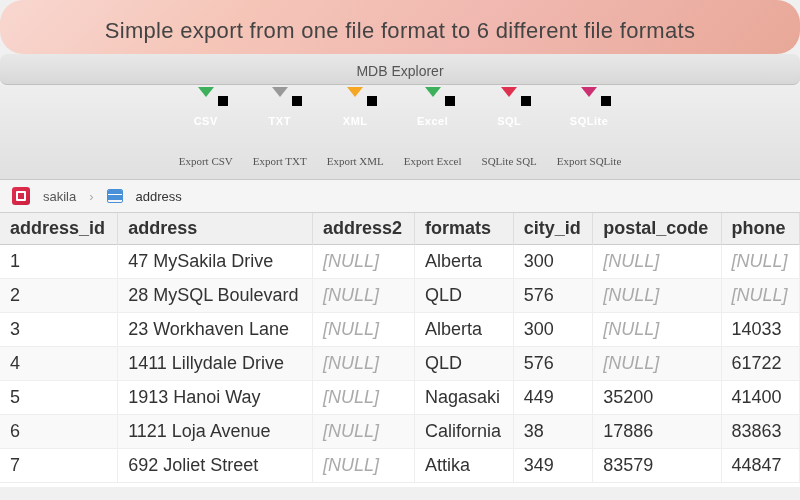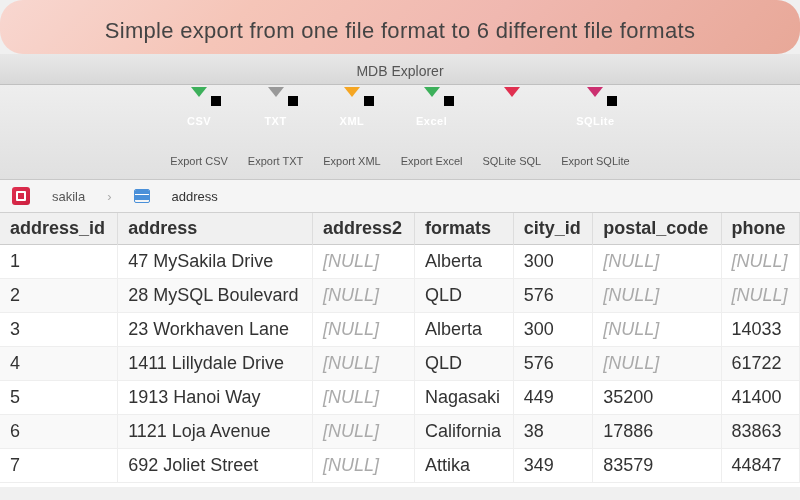--- a/index.html
+++ b/index.html
@@ -24,20 +24,21 @@
       color: #444;
       letter-spacing: 0.3px;
     }
 
     
     .app-title-bar {
       background: linear-gradient(180deg, #e8e8e8 0%, #d8d8d8 100%);
       text-align: center;
       padding: 8px 0 4px;
       border-bottom: 1px solid #c0c0c0;
+      border-radius: 7px;
     }
     .app-title-bar span {
       font-size: 14px;
       font-weight: 500;
       color: #555;
     }
 
     
     .export-toolbar {
       background: linear-gradient(180deg, #eeeeee 0%, #e0e0e0 100%);
@@ -111,30 +112,31 @@
     .arrow-txt { border-top-color: #999999; }
     .arrow-xml { border-top-color: #f5a623; }
     .arrow-excel { border-top-color: #3db05b; }
     .arrow-sql { border-top-color: #e03050; }
     .arrow-sqlite { border-top-color: #cc3070; }
 
     .export-btn-label {
       font-size: 11px;
       color: #555;
       font-weight: 400;
+      font-family: Liberation Serif, serif;
     }
 
     
     .breadcrumb-bar {
       background: #f5f5f5;
       border-bottom: 1px solid #d0d0d0;
       padding: 7px 12px;
       display: flex;
       align-items: center;
-      gap: 22px;
+      gap: 13px;
     }
     .breadcrumb-icon {
       width: 18px;
       height: 18px;
       background: linear-gradient(135deg, #e03050, #cc2040);
       border-radius: 3px;
       display: flex;
       align-items: center;
       justify-content: center;
       flex-shrink: 0;
@@ -266,20 +268,23 @@
         <div class="file-shape file-excel">
           <span class="file-label-text">Excel</span>
         </div>
       </div>
       <span class="export-btn-label">Export Excel</span>
     </div>
     <div class="export-btn">
       <div class="file-icon">
         <div class="arrow-overlay">
           <div class="arrow-down arrow-sql"></div>
+        </div>
+        <div class="file-shape file-sql">
+          <span class="file-label-text">SQL</span>
         </div>
       </div>
       <span class="export-btn-label">SQLite SQL</span>
     </div>
     <div class="export-btn">
       <div class="file-icon">
         <div class="arrow-overlay">
           <div class="arrow-down arrow-sqlite"></div>
         </div>
         <div class="file-shape file-sqlite">

